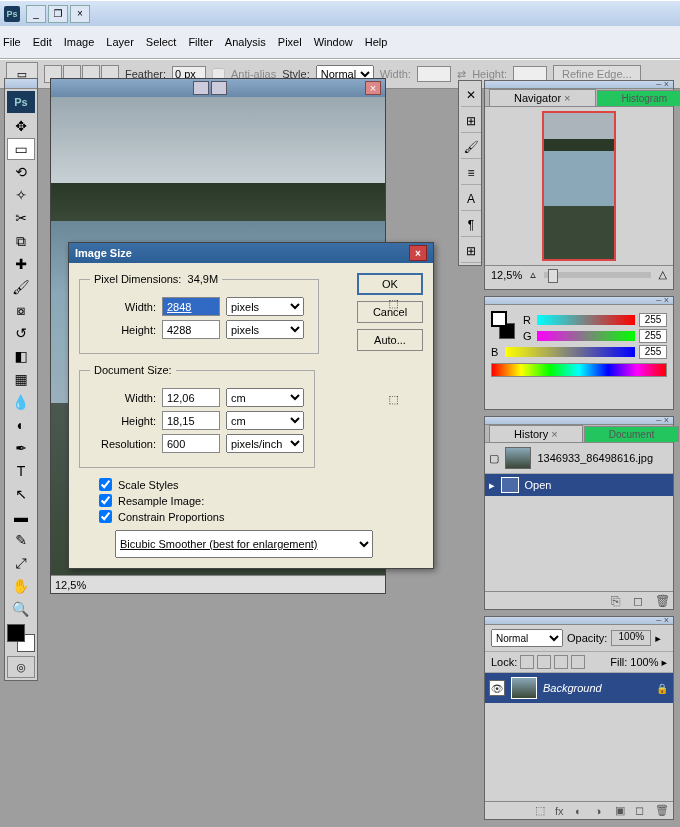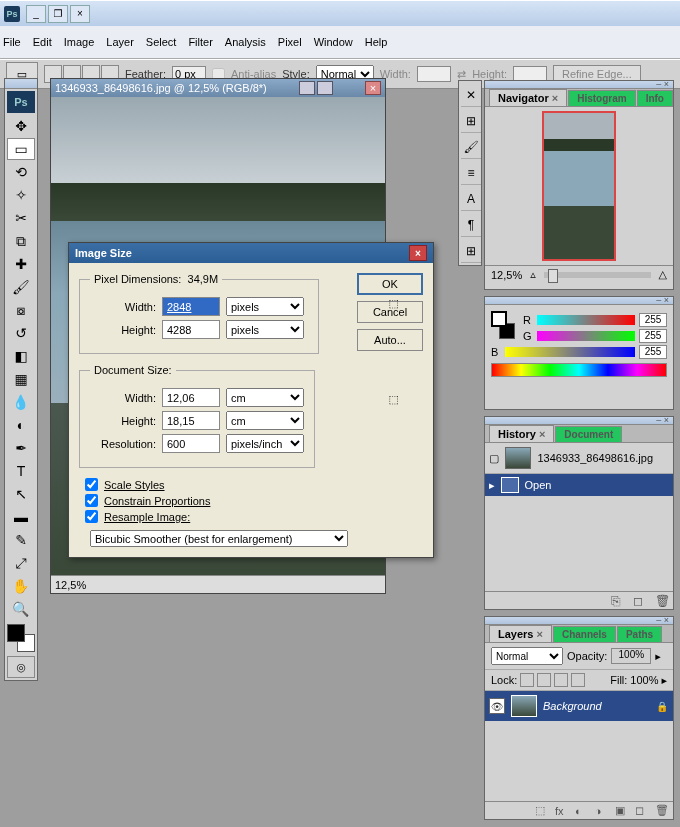--- a/index.html
+++ b/index.html
@@ -57,28 +57,28 @@
 .dialog fieldset { border: 1px solid #aaa; padding: 8px 10px 10px; margin-bottom: 10px; }
 .dialog fieldset legend { padding: 0 4px; }
 .dialog .row { display: flex; align-items: center; margin: 4px 0; }
 .dialog .row label { width: 66px; text-align: right; margin-right: 6px; }
 .dialog .row input[type=text] { width: 58px; height: 19px; border: 1px solid #888; padding: 0 4px; }
 .dialog .row input.sel { background: #316ac5; color: #fff; text-decoration: underline; }
 .dialog .row select { width: 78px; height: 19px; font-size: 11px; margin-left: 6px; }
 .dialog .btns { position: absolute; right: 10px; top: 10px; display: flex; flex-direction: column; gap: 6px; }
 .dialog .btns button { width: 66px; height: 22px; background: #ece9d8; border: 1px solid #888; }
 .dialog .btns button.default { border: 2px solid #3a6ea5; }
-.dialog .cb-row { display: flex; align-items: center; margin: 3px 0 3px 6px; text-decoration: underline; }
+.dialog .cb-row { display: flex; align-items: center; margin: 3px 0 3px 20px; }
 .dialog .cb-row input { margin-right: 6px; }
-.dialog .resample-sel { width: 258px; height: 17px; margin-left: 11px; margin-top: 4px; font-size: 11px; }
+.dialog .resample-sel { width: 258px; height: 28px; margin-left: 36px; margin-top: 4px; font-size: 11px; text-decoration: underline; }
 
 
 .panel { position: absolute; background: #d2d2d2; border: 1px solid #666; }
 .panel .tabs { height: 18px; background: #b8b8b8; display: flex; align-items: flex-end; padding-left: 4px; border-bottom: 1px solid #888; }
-.panel .tabs .tab { padding: 2px 8px; background: #d2d2d2; border: 1px solid #888; border-bottom: none; margin-right: 1px; font-size: 10px; cursor: pointer; font-weight: bold; }
+.panel .tabs .tab { padding: 2px 24px; background: #d2d2d2; border: 1px solid #888; border-bottom: none; margin-right: 1px; font-size: 10px; cursor: pointer; }
 .panel .tabs .tab.active { background: #d2d2d2; }
 .panel .tabs .tab.inactive { background: #22c55e; color: #555; }
 .panel .tabs .tab .x { margin-left: 3px; color: #666; }
 .panel .head-strip { height: 8px; background: linear-gradient(#c8d8ec, #b0c4de); border-bottom: 1px solid #888; position: relative; }
 .panel .head-strip::after { content: "–  ×"; position: absolute; right: 4px; top: -2px; font-size: 9px; color: #555; }
 .panel .body { padding: 6px; }
 
 
 .nav-panel { left: 484px; top: 80px; width: 190px; height: 210px; }
 .nav-thumb { width: 74px; height: 150px; margin: 4px auto; border: 2px solid #d44; position: relative; overflow: hidden; }
@@ -208,21 +208,20 @@
   <div class="tool">🔍</div>
   <div class="swatches">
     <div class="bg"></div>
     <div class="fg"></div>
   </div>
   <div class="qmask">◎</div>
 </div>
 
 <div class="doc-window">
   <div class="doc-title">
-    <span>1346933_86498616.jpg @ 12,5% (RGB/8*)</span>
     <span class="wbtn" style="margin-left:auto"></span>
     <span class="wbtn"></span>
     <span class="close">×</span>
   </div>
   <div class="canvas">
     <div class="sky"></div>
     <div class="hills"></div>
     <div class="water"></div>
     <div class="shore"></div>
   </div>
@@ -274,25 +273,25 @@
         <select><option>pixels/inch</option></select>
       </div>
       <span style="position:absolute;right:34px;top:130px">⬚</span>
     </fieldset>
     <div class="cb-row">
         <input type="checkbox" checked="" style="">
         <label>Scale Styles</label>
       </div>
     <div class="cb-row">
         <input type="checkbox" checked="" style="">
-        <label>Constrain Proportions</label>
+        <label>Resample Image:</label>
       </div>
     <div class="cb-row">
         <input type="checkbox" checked="" style="">
-        <label>Resample Image:</label>
+        <label>Constrain Proportions</label>
       </div>
     <select class="resample-sel"><option>Bicubic Smoother (best for enlargement)</option></select>
   </div>
 </div>
 
 <div class="dock-col">
   <div class="di">✕</div>
   <div class="di">⊞</div>
   <div class="di">🖌</div>
   <div class="di">≡</div>
@@ -366,25 +365,20 @@
   </div>
   <div class="foot">
     <span>⎘</span>
     <span>◻</span>
     <span>🗑</span>
   </div>
 </div>
 
 <div class="panel layers-panel">
   <div class="head-strip"></div>
-  <div class="tabs">
-    <div class="tab active"><span>Layers</span><span class="x">×</span></div>
-    <div class="tab inactive">Channels</div>
-    <div class="tab inactive">Paths</div>
-  </div>
   <div class="opts">
     <select><option>Normal</option></select>
     <span>Opacity:</span>
     <div class="op-val">100%</div>
     <span>▸</span>
   </div>
   <div class="lock">
     <span>Lock:</span>
     <span class="ic"></span>
     <span class="ic"></span>

